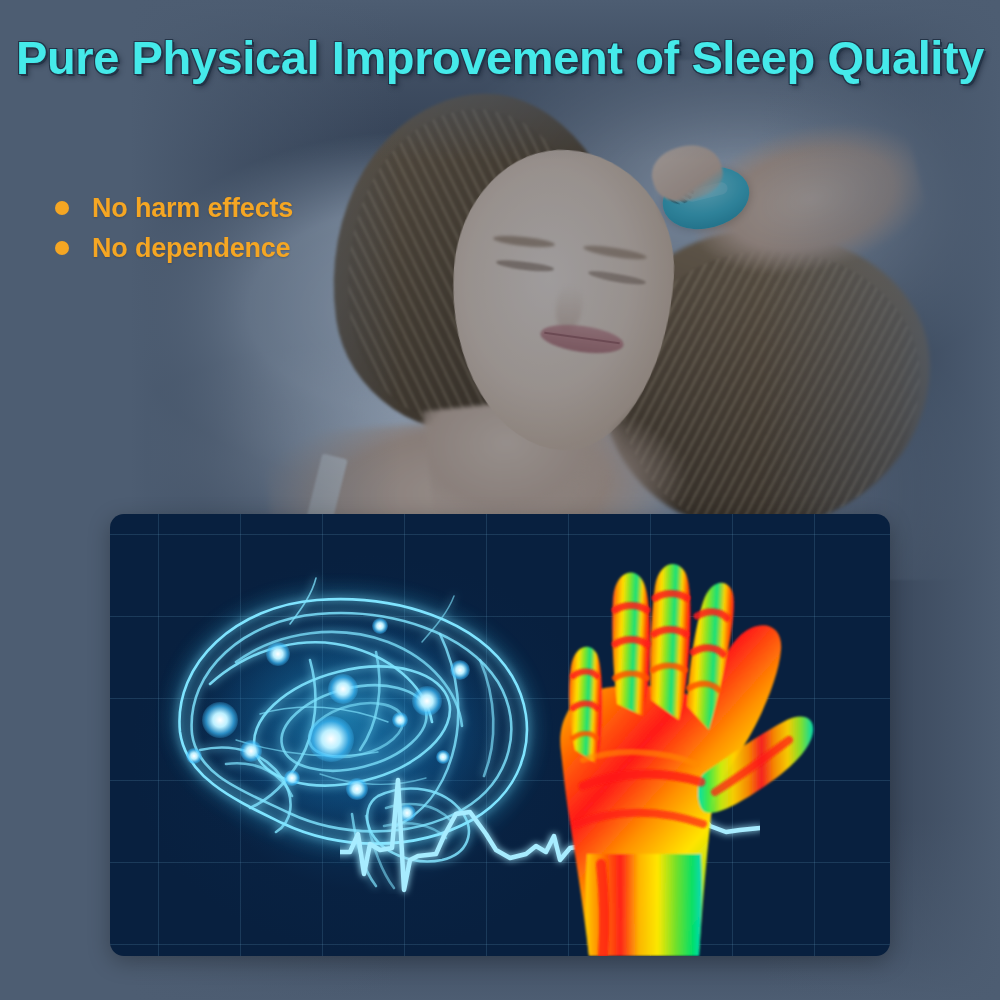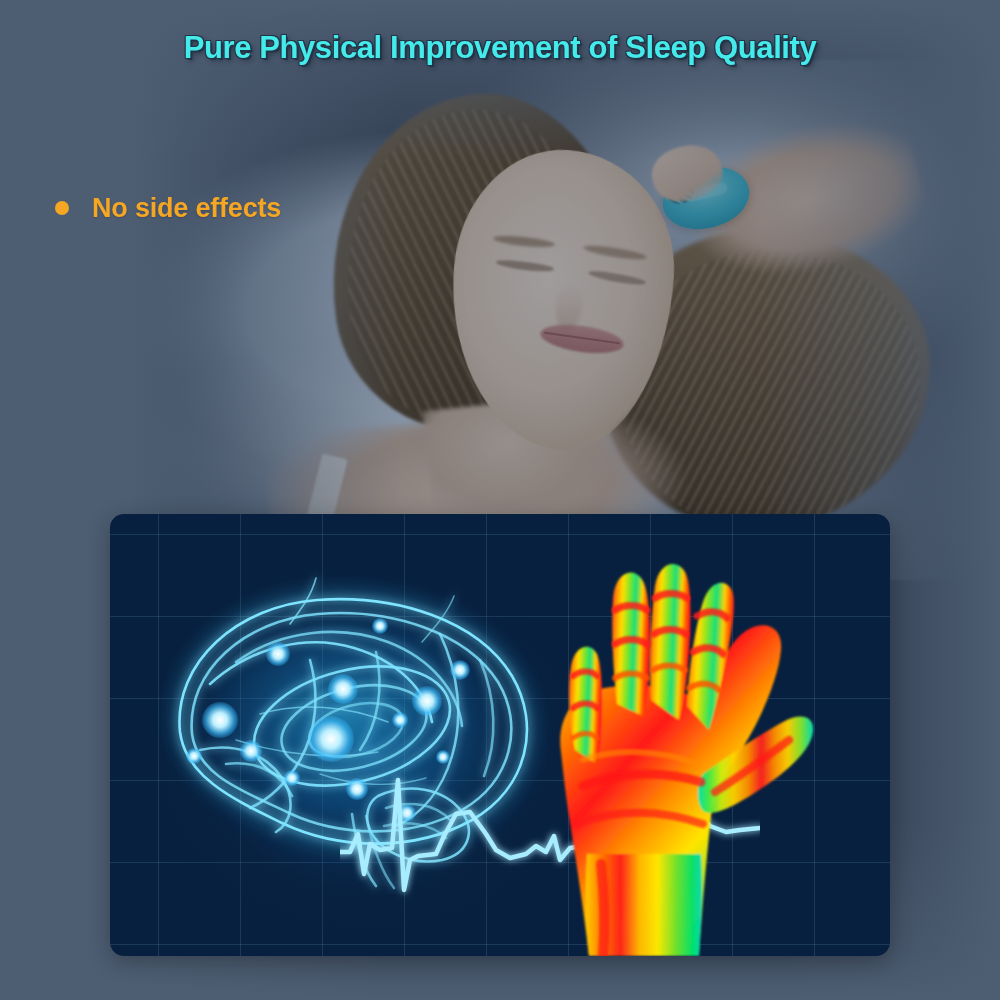--- a/index.html
+++ b/index.html
@@ -165,21 +165,21 @@
       linear-gradient(270deg, #4d5d72 0%, rgba(77,93,114,0.35) 10%, rgba(77,93,114,0) 24%),
       linear-gradient(180deg, #4d5d72 0%, rgba(77,93,114,0.5) 7%, rgba(77,93,114,0) 16%),
       linear-gradient(0deg, #4d5d72 0%, rgba(77,93,114,0.6) 5%, rgba(77,93,114,0) 18%);
   }
 
   
   .title {
     position: absolute;
     left: 0; right: 0; top: 30px;
     text-align: center;
-    font-size: 31px;
+    font-size: 47px;
     font-weight: bold;
     letter-spacing: -0.4px;
     color: #45eaea;
     text-shadow:
       2px 2px 0 #243447, -1px -1px 0 #243447,
       1px -1px 0 #243447, -1px 1px 0 #243447,
       3px 3px 5px rgba(20,30,45,.55);
     white-space: nowrap;
   }
 
@@ -285,21 +285,25 @@
     <div class="fingers"></div>
     <div class="photo-tint"></div>
     <div class="photo-fade"></div>
   </div>
 
   <div class="title">Pure Physical Improvement of Sleep Quality</div>
 
   <div class="bullets">
     <div class="bullet-row">
       <span class="dot"></span>
-      <span class="bullet-label">No side effects</span>
+      <span class="bullet-label">No harm effects</span>
+    </div>
+    <div class="bullet-row">
+      <span class="dot"></span>
+      <span class="bullet-label">No dependence</span>
     </div>
   </div>
 
   <div class="panel">
     <div class="panel-grid"></div>
     <div class="panel-glow"></div>
 
     <div class="brain-wrap">
       <svg width="420" height="330" viewBox="0 0 420 330">
         <defs>

